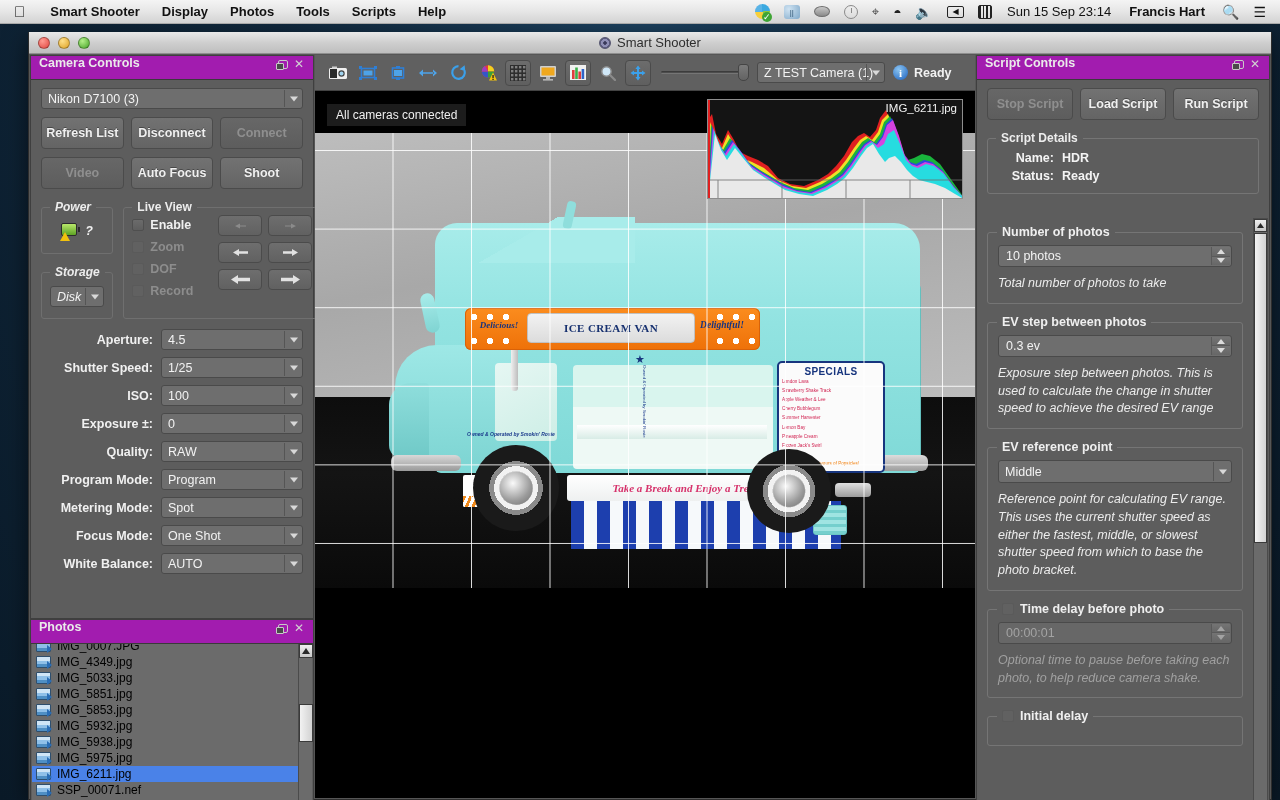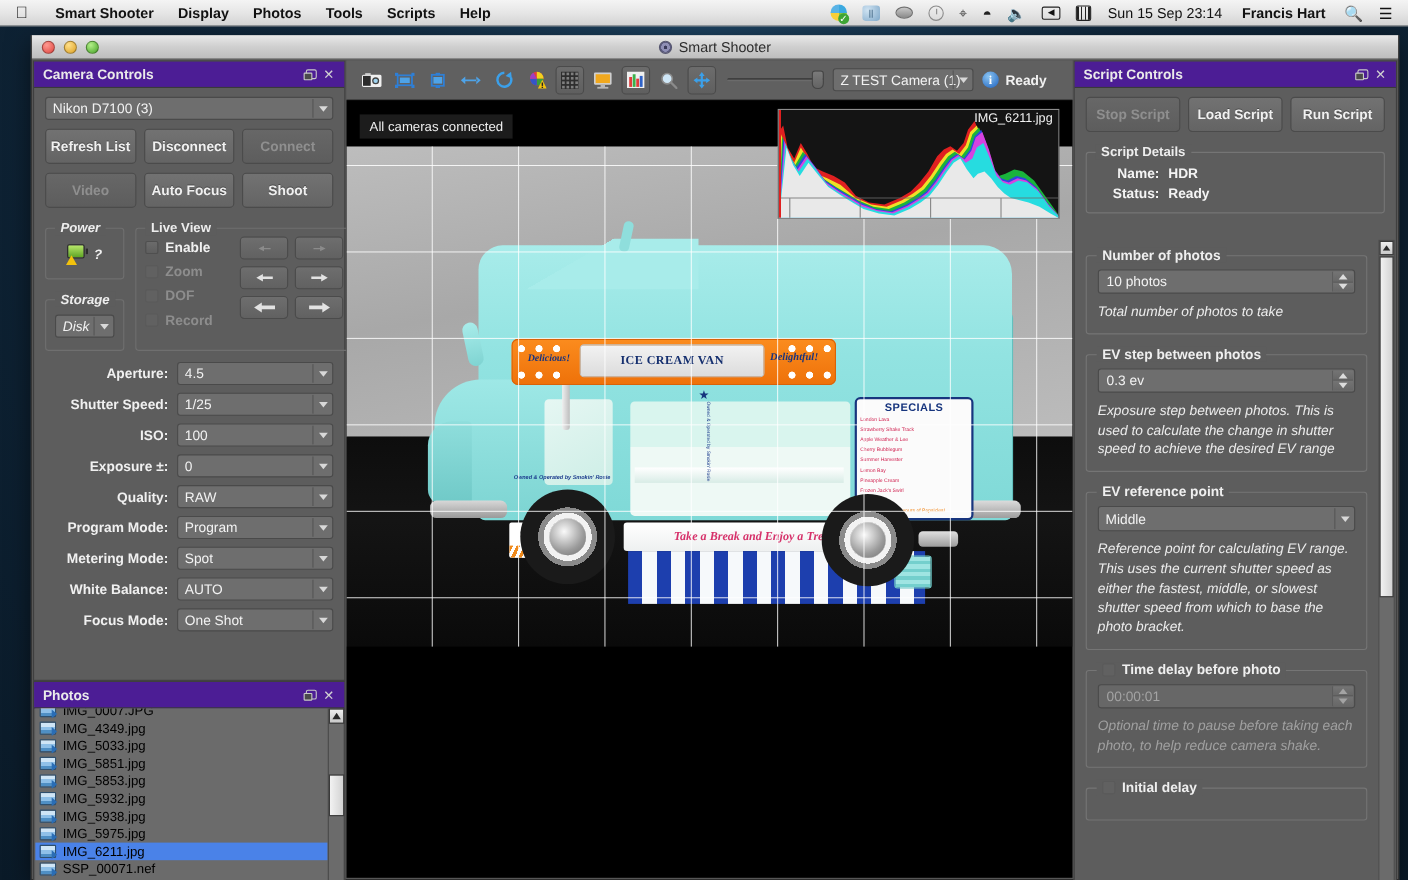--- a/index.html
+++ b/index.html
@@ -92,23 +92,23 @@
   }
   .title-icon { width: 12px; height: 12px; border-radius: 50%;
     background: radial-gradient(circle at 50% 50%, #3a3a5a 0 22%, #8f8fb5 24% 55%, #5c5c80 57% 100%);
     border: 1px solid #55556f; }
 
   .winbody { position: absolute; top: 22px; left: 0; right: 0; bottom: 0; background: #565656; }
 
   
   .panel { position: absolute; background: #5d5d5d; border: 1px solid #3f3f3f; }
   .panel-head {
-    height: 24px; background: #4c1d95;
+    height: 24px; background: #a21caf;
     border-bottom: 1px solid #3a3a3a;
-    display: flex; align-items: center; padding: 0 6px 0 8px;
+    display: flex; align-items: flex-start; padding: 0 6px 0 8px;
   }
   .panel-title { font-size: 12.5px; font-weight: bold; color: #eaeaea; flex: 1; }
   .panel-btn { width: 16px; height: 16px; display: flex; align-items: center; justify-content: center;
     color: #d2d2d2; font-size: 12px; }
   .float-ico { width: 10px; height: 9px; border: 1.3px solid #c9c9c9; border-radius: 2px; position: relative; }
   .float-ico::after { content: ""; position: absolute; left: -3px; top: 2px; width: 6px; height: 5px;
     border: 1.3px solid #c9c9c9; background: #4a4a4a; border-radius: 1px; }
 
   
   #camera-panel { left: 1px; top: 1px; width: 284px; height: 564px; }
@@ -568,30 +568,30 @@
               </div>
             </div>
             <div class="field-row">
               <span class="field-label">Metering Mode:</span>
               <div class="combo sep">
                 <span>Spot</span>
                 <span class="arrow"></span>
               </div>
             </div>
             <div class="field-row">
+              <span class="field-label">Focus Mode:</span>
+              <div class="combo sep">
+                <span>One Shot</span>
+                <span class="arrow"></span>
+              </div>
+            </div>
+            <div class="field-row">
               <span class="field-label">White Balance:</span>
               <div class="combo sep">
                 <span>AUTO</span>
-                <span class="arrow"></span>
-              </div>
-            </div>
-            <div class="field-row">
-              <span class="field-label">Focus Mode:</span>
-              <div class="combo sep">
-                <span>One Shot</span>
                 <span class="arrow"></span>
               </div>
             </div>
           </div>
         </div>
       </div>
 
       <div class="panel" id="photos-panel">
         <div class="panel-head">
           <span class="panel-title">Photos</span>

